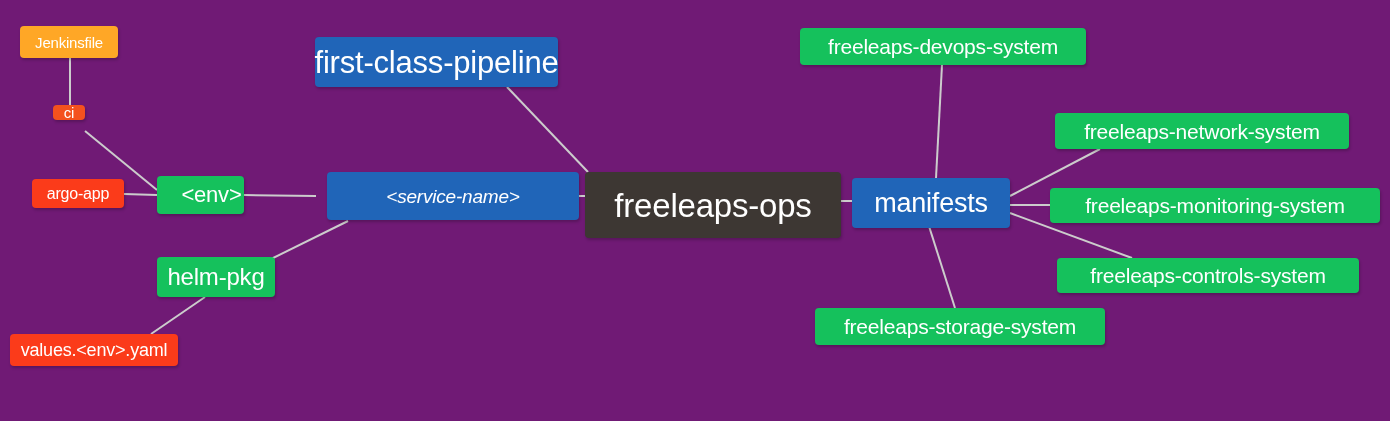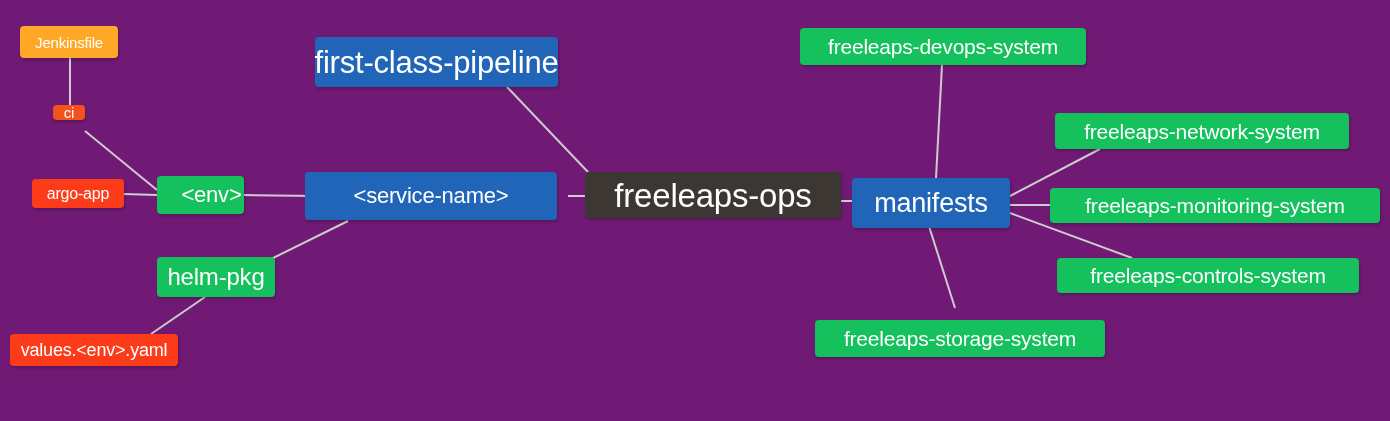--- a/index.html
+++ b/index.html
@@ -78,21 +78,21 @@
       <line x1="1010" y1="213" x2="1132" y2="258" stroke="#cccccc" stroke-width="2"></line>
       <line x1="928" y1="223" x2="955" y2="308" stroke="#cccccc" stroke-width="2"></line>
     </svg>
 <div class="node n-orange" style="left: 20px; top: 26px; width: 98px; height: 32px; font-size: 15px;">Jenkinsfile</div>
     <div class="node n-red" style="left: 53px; top: 105px; width: 32px; height: 15px; font-size: 15px;">ci</div>
     <div class="node n-red2" style="left: 32px; top: 179px; width: 92px; height: 29px; font-size: 16px;">argo-app</div>
     <div class="node n-green" style="left: 157px; top: 176px; width: 87px; height: 38px; font-size: 22px; padding-left: 22px;">&lt;env&gt;</div>
     <div class="node n-green" style="left: 157px; top: 257px; width: 118px; height: 40px; font-size: 24px;">helm-pkg</div>
     <div class="node n-red2" style="left: 10px; top: 334px; width: 168px; height: 32px; font-size: 18px;">values.&lt;env&gt;.yaml</div>
     <div class="node n-blue" style="left: 315px; top: 37px; width: 243px; height: 50px; font-size: 31px;">first-class-pipeline</div>
-    <div class="node n-blue" style="left: 305px; top: 172px; width: 252px; height: 48px; font-size: 22px;">&lt;service-name&gt;</div>
-    <div class="node n-root" style="left: 585px; top: 172px; width: 256px; height: 46px; font-size: 33px;">freeleaps-ops</div>
+    <div class="node n-blue" style="left: 327px; top: 172px; width: 252px; height: 48px; font-size: 19px; font-style: italic;">&lt;service-name&gt;</div>
+    <div class="node n-root" style="left: 585px; top: 172px; width: 256px; height: 66px; font-size: 33px;">freeleaps-ops</div>
     <div class="node n-blue" style="left: 852px; top: 178px; width: 158px; height: 50px; font-size: 27px;">manifests</div>
     <div class="node n-green" style="left: 800px; top: 28px; width: 286px; height: 37px; font-size: 21px;">freeleaps-devops-system</div>
     <div class="node n-green" style="left: 1055px; top: 113px; width: 294px; height: 36px; font-size: 21px;">freeleaps-network-system</div>
     <div class="node n-green" style="left: 1050px; top: 188px; width: 330px; height: 35px; font-size: 21px;">freeleaps-monitoring-system</div>
     <div class="node n-green" style="left: 1057px; top: 258px; width: 302px; height: 35px; font-size: 21px;">freeleaps-controls-system</div>
-    <div class="node n-green" style="left: 815px; top: 308px; width: 290px; height: 37px; font-size: 21px; margin-top: 12px;">freeleaps-storage-system</div>
+    <div class="node n-green" style="left: 815px; top: 308px; width: 290px; height: 37px; font-size: 21px;">freeleaps-storage-system</div>
   </div>
 
 </body></html>

